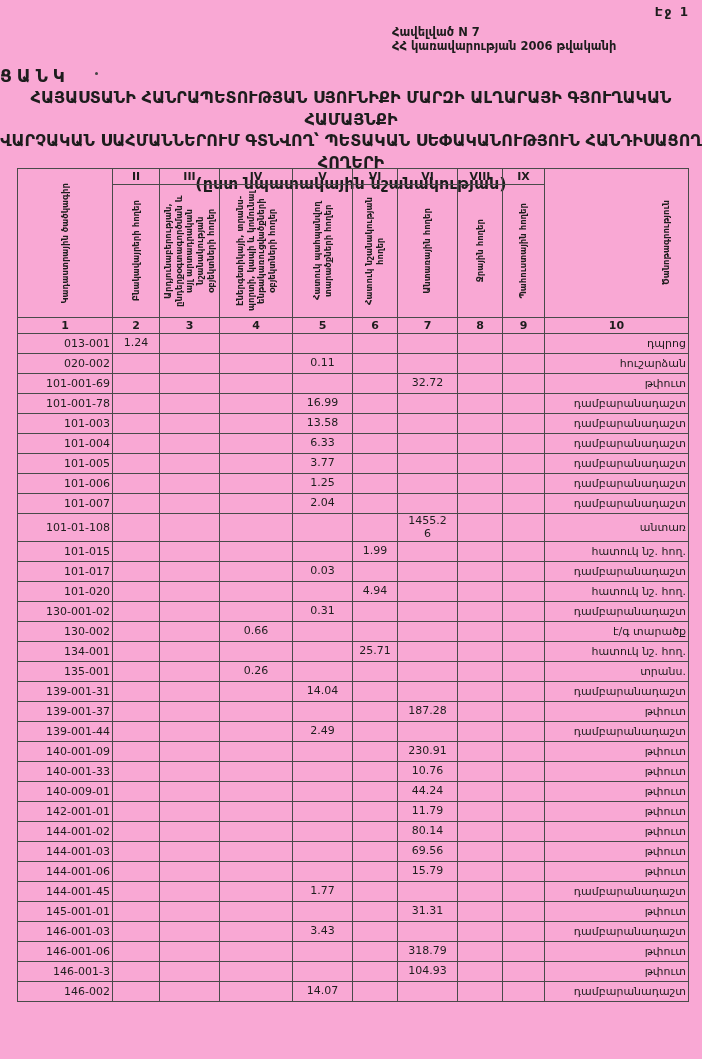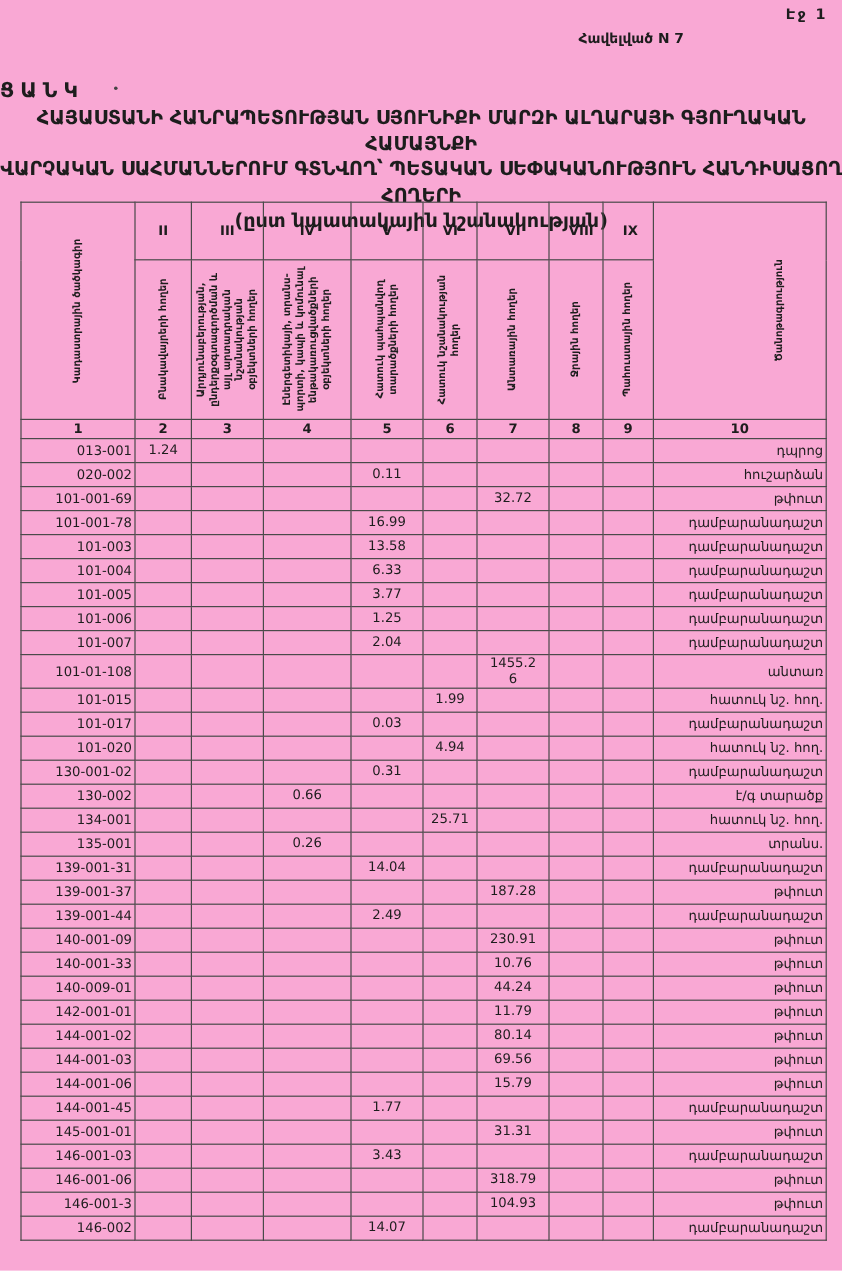--- a/index.html
+++ b/index.html
@@ -10,22 +10,22 @@
     -webkit-font-smoothing:antialiased;
   }
   .page{position:absolute;inset:0;background:#f9a8d4;}
 
   
   .page-label{
     position:absolute;top:5px;right:12px;
     font-size:12px;font-weight:bold;letter-spacing:2px;
   }
   .appendix{
-    position:absolute;top:25px;right:26px;width:300px;
-    text-align:center;font-size:11.5px;font-weight:bold;line-height:1.25;
+    position:absolute;top:25px;right:10px;width:300px;
+    font-size:11.5px;font-weight:bold;line-height:1.25;
   }
 
   
   .doc-title{
     position:absolute;top:66px;left:0;width:100%;
     text-align:left;font-size:17px;font-weight:bold;letter-spacing:5px;
   }
   .subtitle{
     position:absolute;top:87px;left:0;width:100%;
     text-align:center;font-size:16px;font-weight:bold;line-height:1.35;
@@ -38,21 +38,21 @@
   table.land{
     position:absolute;top:168px;left:17px;
     border-collapse:collapse;table-layout:fixed;width:671px;
     font-size:11px;
   }
   table.land th, table.land td{
     border:1px solid #4a4a4a;
     padding:1px 2px;
     overflow:hidden;
   }
-  tr.numeral-row th{height:15px;font-size:11px;font-weight:600;text-align:center;vertical-align:middle;padding:16px;}
+  tr.numeral-row th{height:15px;font-size:11px;font-weight:600;text-align:center;vertical-align:middle;padding:0;}
   tr.vheader-row th{height:128px;vertical-align:middle;text-align:center;padding:2px 0;}
   tr.number-row th{height:15px;font-size:11px;font-weight:600;text-align:center;vertical-align:middle;padding:0;}
 
   .vtext{
     writing-mode:vertical-rl;
     transform:rotate(180deg);
     font-size:8.5px;font-weight:bold;line-height:1.25;
     max-height:124px;
     margin:0 auto;
     text-align:center;
@@ -68,20 +68,21 @@
 </style>
 </head>
 <body>
 
 <div class="page">
 
   <div class="page-label">Էջ 1</div>
 
   <div class="appendix">
     <div>Հավելված N 7</div>
+    <div>ՀՀ կառավարության 2006 թվականի</div>
   </div>
 
   <div class="artifact-dot"></div>
 
   <div class="doc-title">ՑԱՆԿ</div>
 
   <div class="subtitle">
     <div>ՀԱՅԱՍՏԱՆԻ ՀԱՆՐԱՊԵՏՈՒԹՅԱՆ ՍՅՈՒՆԻՔԻ ՄԱՐԶԻ ԱԼՂԱՐԱՅԻ ԳՅՈՒՂԱԿԱՆ ՀԱՄԱՅՆՔԻ</div>
     <div>ՎԱՐՉԱԿԱՆ ՍԱՀՄԱՆՆԵՐՈՒՄ  ԳՏՆՎՈՂ՝  ՊԵՏԱԿԱՆ ՍԵՓԱԿԱՆՈՒԹՅՈՒՆ  ՀԱՆԴԻՍԱՑՈՂ ՀՈՂԵՐԻ</div>
     <div>(ըստ նպատակային նշանակության)</div>

